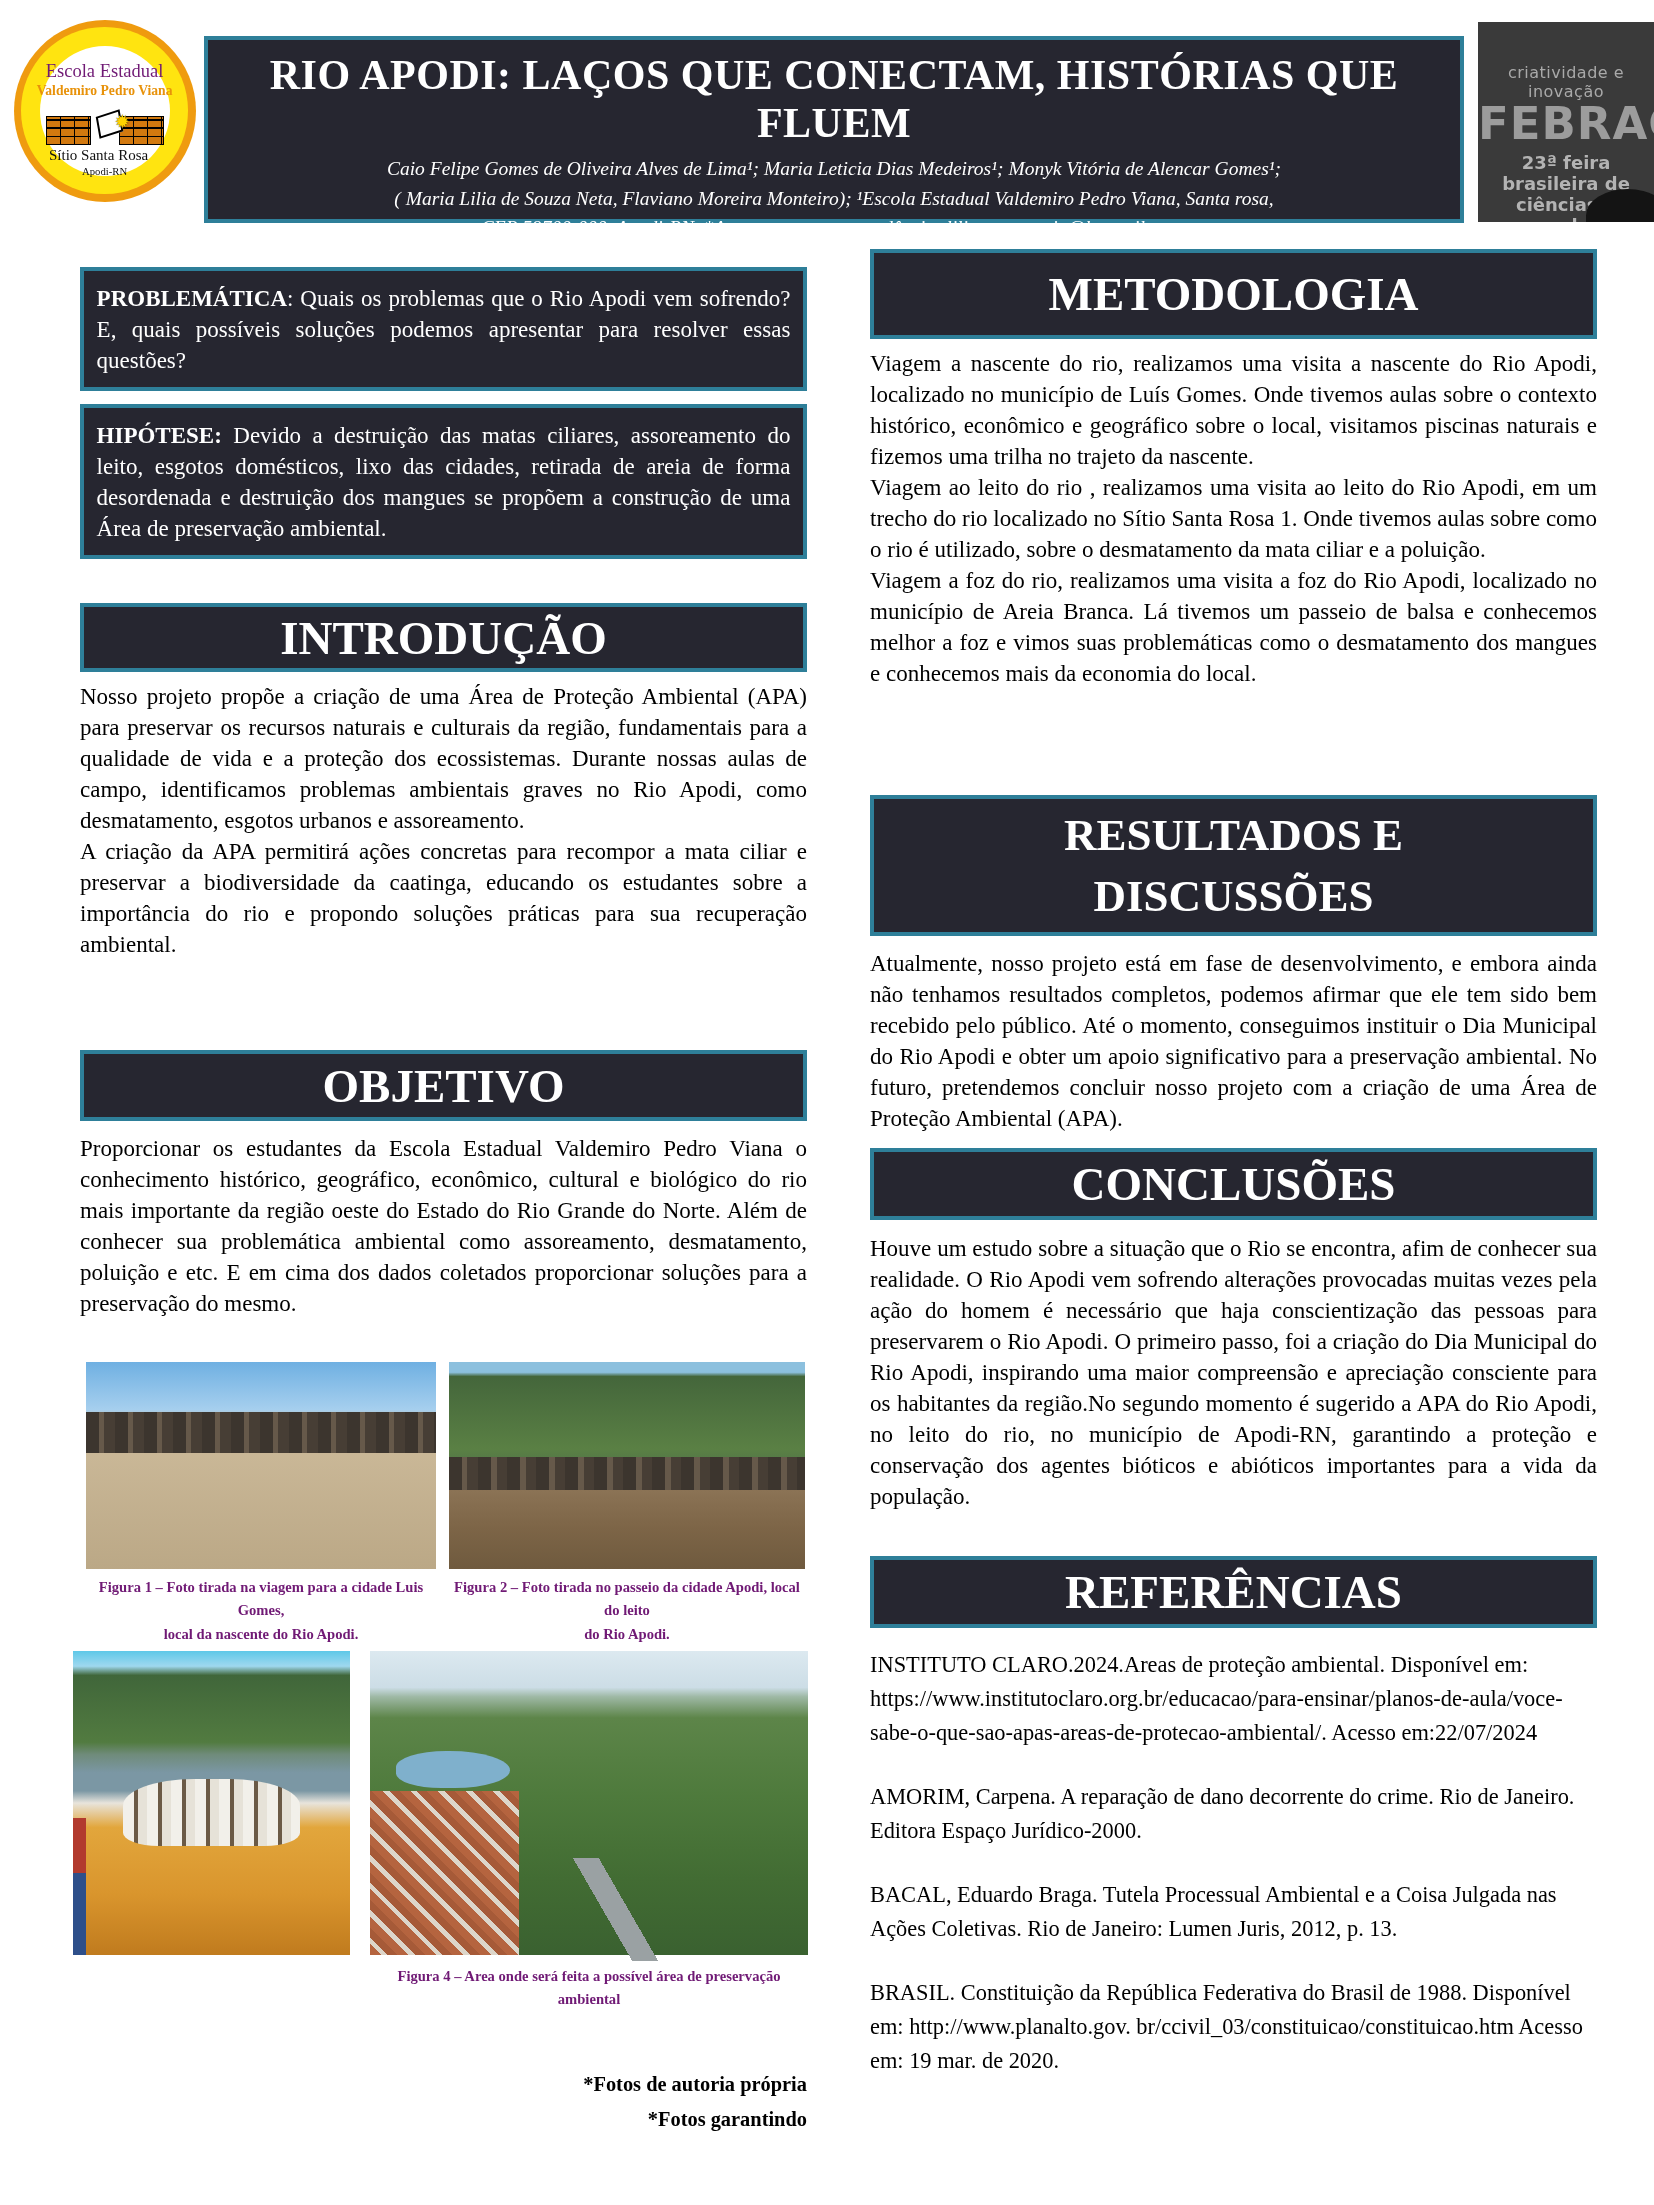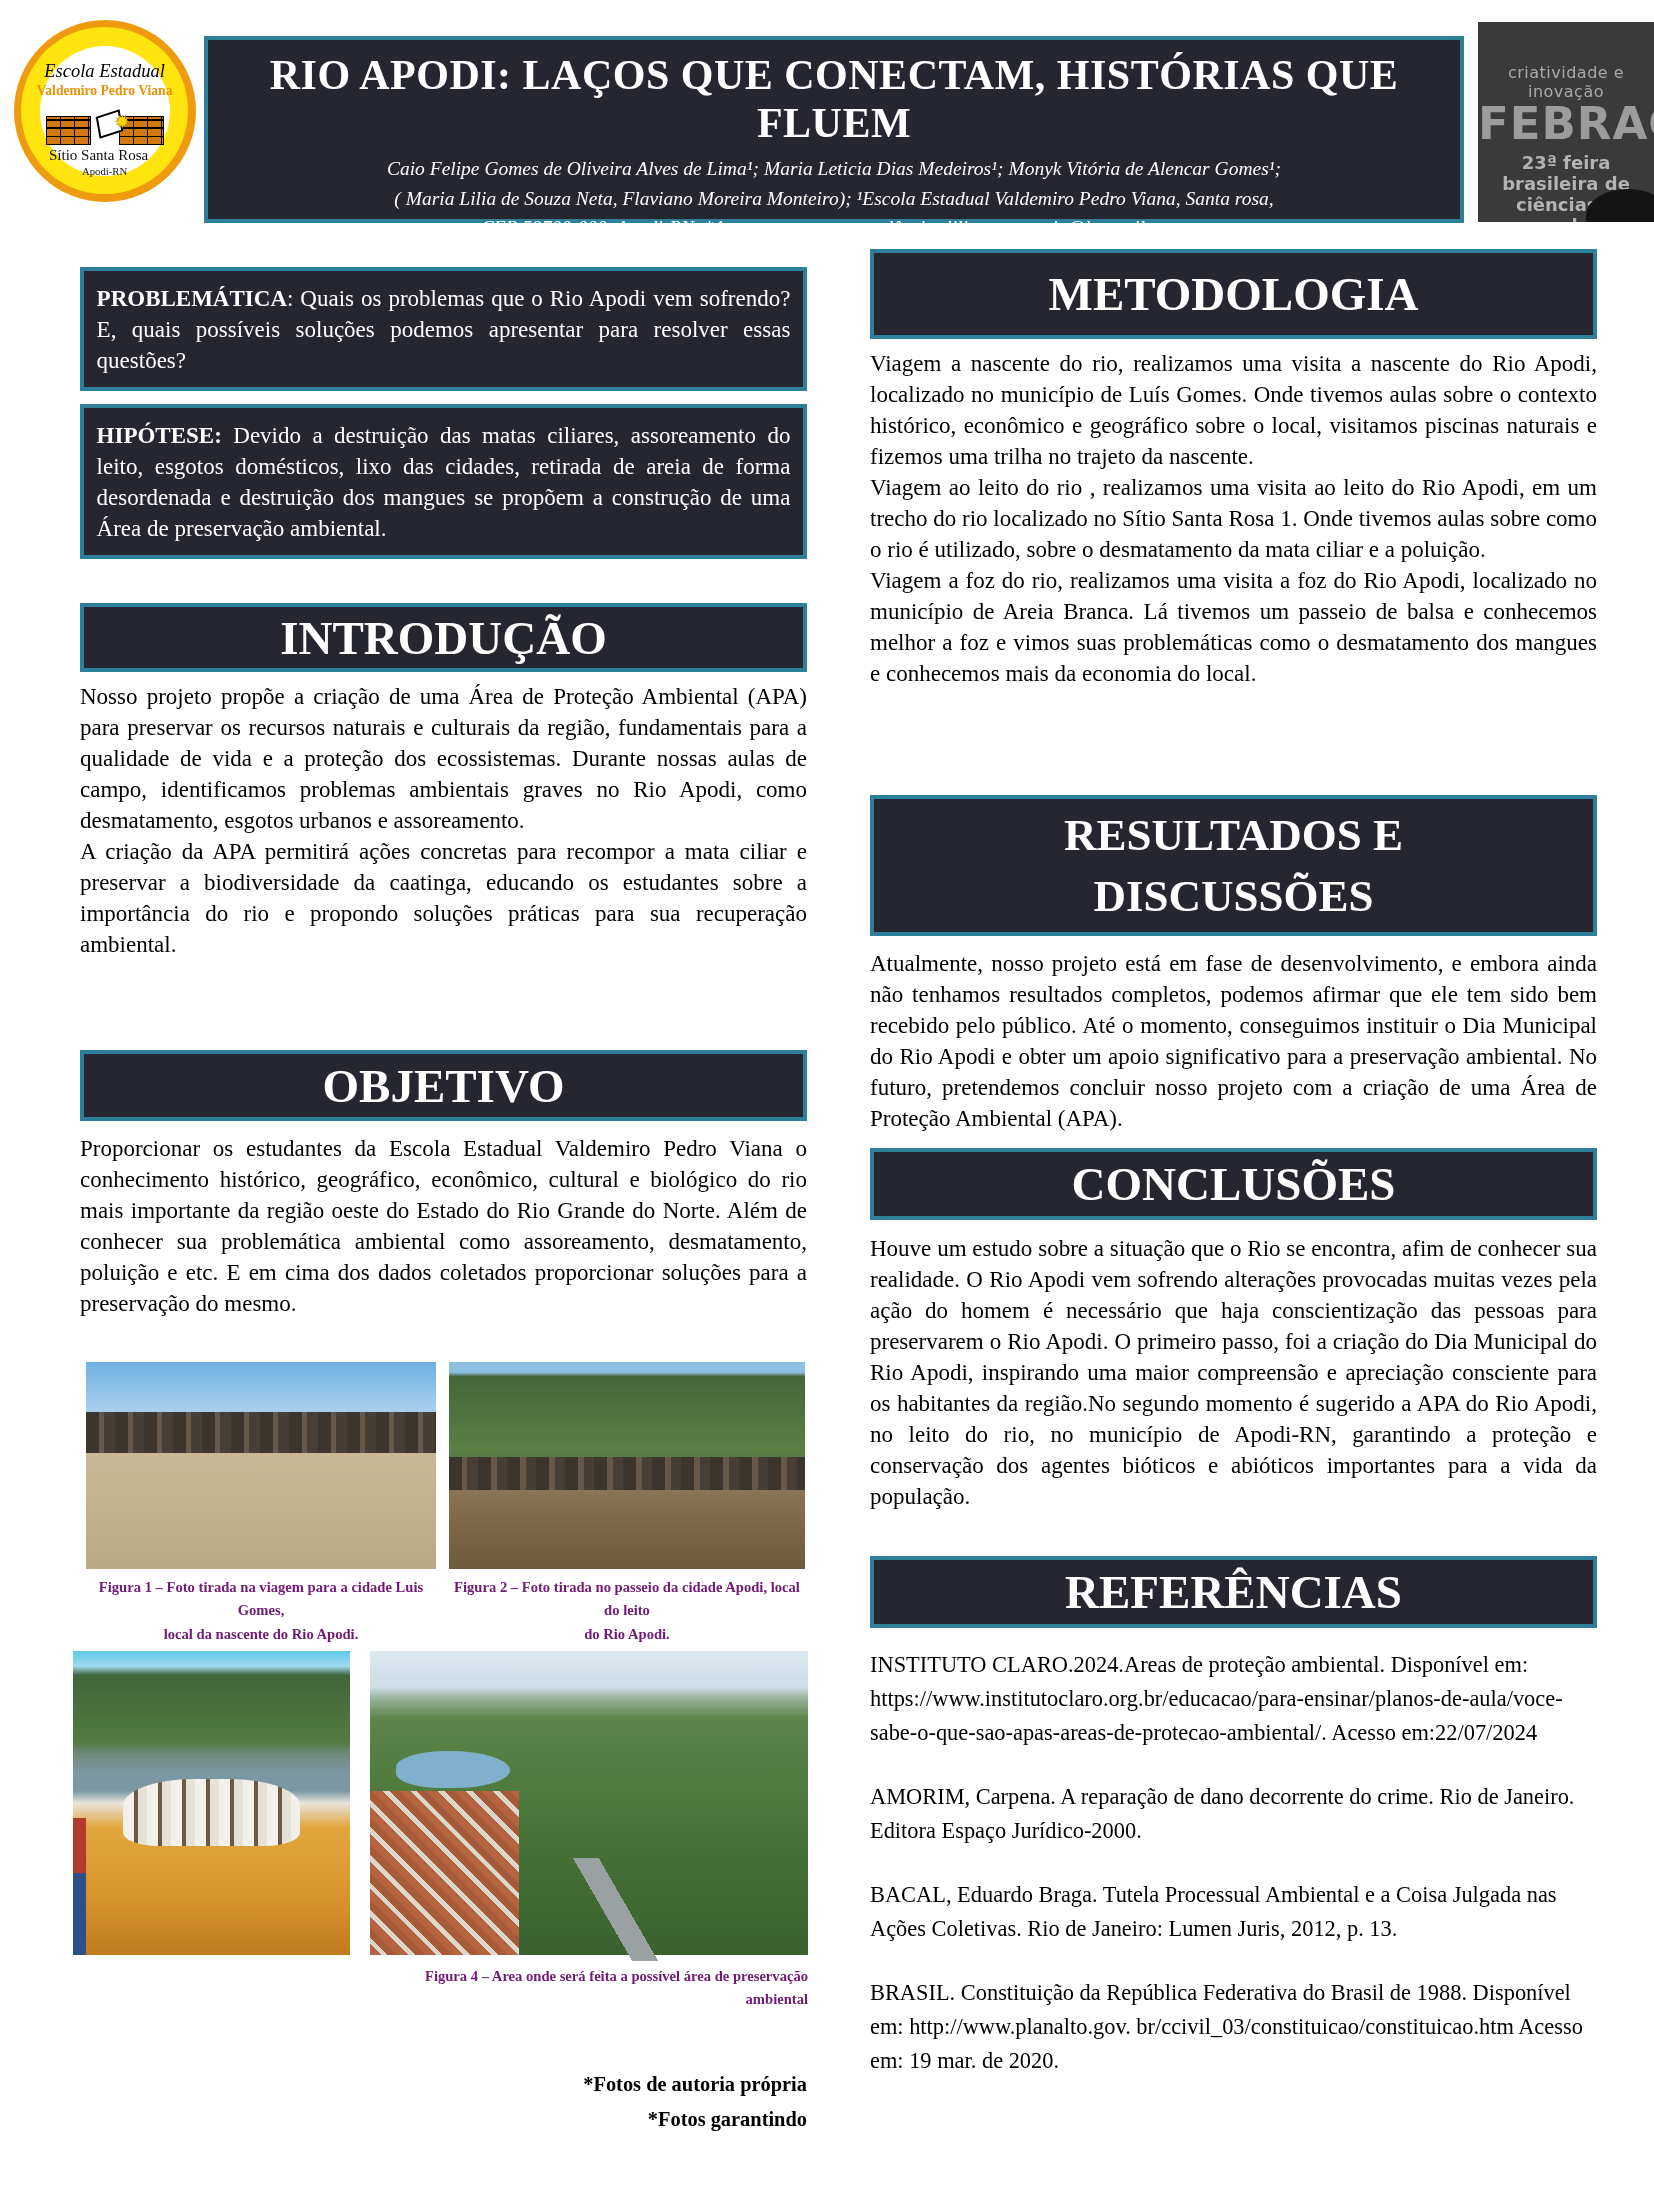--- a/index.html
+++ b/index.html
@@ -10,21 +10,21 @@
   
   .banner{left:204px;top:36px;width:1260px;height:187px;background:#262630;
           border:4.9px solid #2e7f99;text-align:center;color:#fff;}
   .banner-title{font-size:42px;font-weight:bold;margin-top:10.7px;letter-spacing:0.5px;}
   .banner-authors{font-style:italic;font-size:19.5px;line-height:1.5;margin-top:7.8px;}
 
   .school-logo{left:13.6px;top:19.5px;width:182px;height:182px;}
   .logo-outer{position:absolute;inset:0;border-radius:50%;background:#ef9b0f;}
   .logo-ring{position:absolute;inset:7.8px;border-radius:50%;background:#ffe410;}
   .logo-inner{position:absolute;inset:26px;border-radius:50%;background:#ffffff;}
-  .logo-t1{position:absolute;left:0;right:0;top:41px;text-align:center;color:#000000;font-size:18.5px;font-style:italic;}
+  .logo-t1{position:absolute;left:0;right:0;top:41px;text-align:center;color:#701a75;font-size:18.5px;}
   .logo-t2{position:absolute;left:0;right:0;top:63px;text-align:center;color:#e8920a;font-size:13.6px;font-weight:bold;}
   .brick{position:absolute;top:96px;width:43px;height:27px;background-color:#d2790f;border:1.5px solid #000;
          background-image:repeating-linear-gradient(0deg,transparent 0 6.8px,#000 6.8px 8.3px),
                           repeating-linear-gradient(90deg,transparent 0 12.6px,#000 12.6px 14px);}
   .brick.left{left:32px;} .brick.right{right:32px;}
   .logo-book{position:absolute;left:83px;top:93px;width:21.4px;height:17.5px;background:#fff;
              border:2.4px solid #000;transform:rotate(-18deg) skewX(-8deg);}
   .logo-sun{position:absolute;left:101px;top:91px;color:#ffd400;font-size:18.5px;
             text-shadow:0 0 1px #000;font-family:"DejaVu Sans",sans-serif;}
   .logo-t3{position:absolute;left:0;right:12px;top:127px;text-align:center;color:#111;font-size:15px;}
@@ -155,21 +155,21 @@
 
   <div class="abs photo fig3">
     <div class="rail"></div>
     <div class="people"></div>
   </div>
   <div class="abs photo fig4">
     <div class="lake"></div>
     <div class="town"></div>
     <div class="road"></div>
   </div>
-  <div class="abs caption" style="left:370px;top:1965px;width:438px;text-align:right;">Figura 4 – Area onde será feita a possível área de preservação ambiental</div>
+  <div class="abs caption" style="left:370px;top:1965px;width:438px;">Figura 4 – Area onde será feita a possível área de preservação ambiental</div>
 
   <div class="abs notes lcol" style="top:2067px;">
     <div>*Fotos de autoria própria</div>
     <div>*Fotos garantindo</div>
   </div>
 
   <div class="abs rcol bar bar-1line" style="top:249px;height:90px;">
     <span>METODOLOGIA</span>
   </div>
   <div class="abs rcol bodytext" style="top:348px;">

